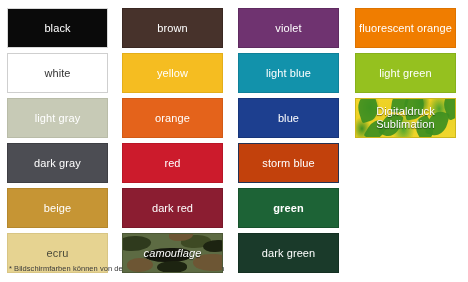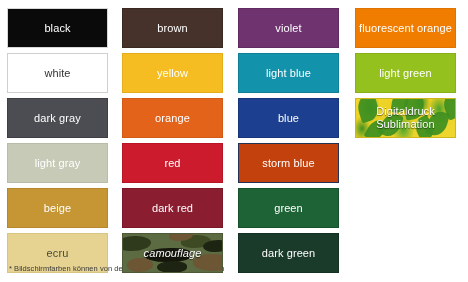--- a/index.html
+++ b/index.html
@@ -108,25 +108,25 @@
 <body>
 
 <div id="swatch-board">
     <div class="column col-1">
       <div class="swatch" style="background: rgb(10, 10, 10); border-color: rgb(216, 216, 216);">
         <span class="swatch-label" style="color: rgb(255, 255, 255);">black</span>
       </div>
       <div class="swatch" style="background: rgb(255, 255, 255); border-color: rgb(207, 207, 207);">
         <span class="swatch-label" style="color: rgb(51, 51, 51);">white</span>
       </div>
+      <div class="swatch" style="background: rgb(199, 202, 182); border-color: rgb(185, 188, 168);">
+        <span class="swatch-label" style="color: rgb(255, 255, 255);">light gray</span>
+      </div>
       <div class="swatch" style="background: rgb(76, 77, 83); border-color: rgb(62, 63, 68);">
         <span class="swatch-label" style="color: rgb(255, 255, 255);">dark gray</span>
-      </div>
-      <div class="swatch" style="background: rgb(199, 202, 182); border-color: rgb(185, 188, 168);">
-        <span class="swatch-label" style="color: rgb(255, 255, 255);">light gray</span>
       </div>
       <div class="swatch" style="background: rgb(198, 149, 52); border-color: rgb(181, 136, 45);">
         <span class="swatch-label" style="color: rgb(255, 255, 255);">beige</span>
       </div>
       <div class="swatch" style="background: rgb(230, 211, 145); border-color: rgb(216, 197, 132);">
         <span class="swatch-label" style="color: rgb(74, 74, 58);">ecru</span>
       </div>
     </div>
     <div class="column col-2">
       <div class="swatch" style="background: rgb(71, 50, 43); border-color: rgb(58, 40, 34);">
@@ -164,21 +164,21 @@
       <div class="swatch" style="background: rgb(18, 146, 171); border-color: rgb(15, 128, 152);">
         <span class="swatch-label" style="color: rgb(255, 255, 255);">light blue</span>
       </div>
       <div class="swatch" style="background: rgb(29, 63, 143); border-color: rgb(23, 53, 122);">
         <span class="swatch-label" style="color: rgb(255, 255, 255);">blue</span>
       </div>
       <div class="swatch" style="background: #c2410c; border-color: rgb(35, 50, 84);">
         <span class="swatch-label" style="color: rgb(255, 255, 255);">storm blue</span>
       </div>
       <div class="swatch" style="background: rgb(29, 99, 54); border-color: rgb(23, 82, 44);">
-        <span class="swatch-label" style="color: rgb(255, 255, 255);">green</span>
+        <span class="swatch-label" style="color: rgb(255, 255, 255); font-weight: bold;">green</span>
       </div>
       <div class="swatch" style="background: rgb(26, 58, 42); border-color: rgb(20, 48, 34);">
         <span class="swatch-label" style="color: rgb(255, 255, 255);">dark green</span>
       </div>
     </div>
     <div class="column col-4">
       <div class="swatch" style="background: rgb(240, 125, 0); border-color: rgb(221, 115, 0);">
         <span class="swatch-label" style="color: rgb(255, 255, 255);">fluorescent orange</span>
       </div>
       <div class="swatch" style="background: rgb(149, 193, 31); border-color: rgb(135, 176, 27);">

